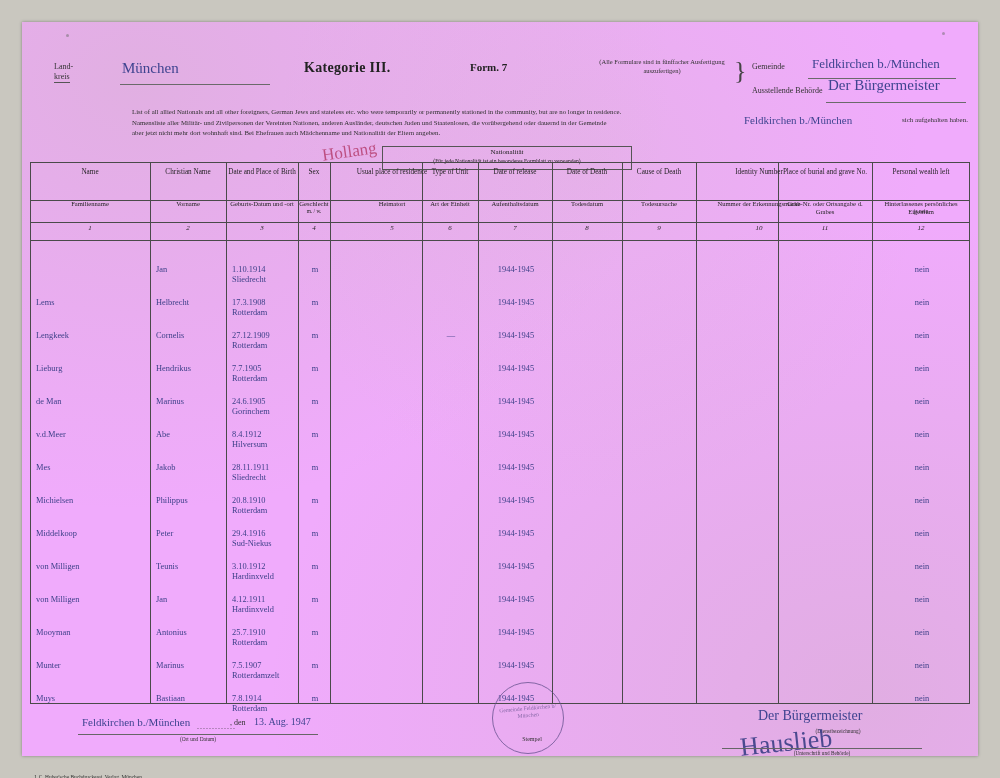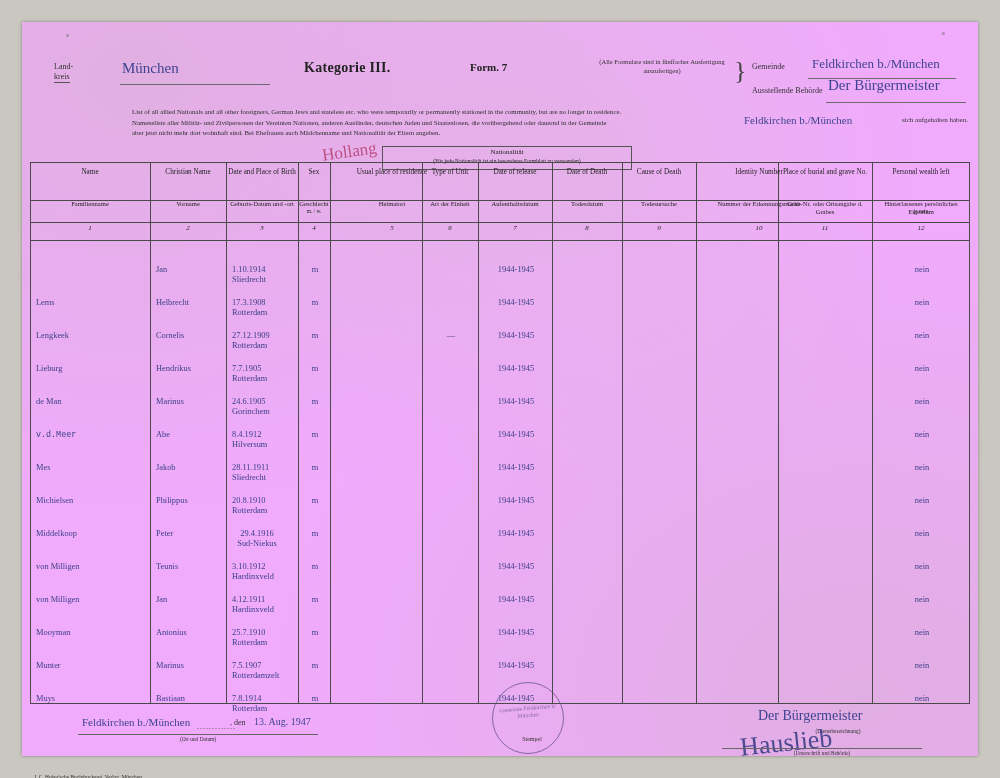--- a/index.html
+++ b/index.html
@@ -273,21 +273,21 @@
           <div class="cell c-center" style="left: 306px; width: 82px;"></div>
           <div class="cell c-center" style="left: 398px; width: 46px;"></div>
           <div class="cell c-center" style="left: 454px; width: 64px;">1944-1945</div>
           <div class="cell c-center" style="left: 528px; width: 60px;"></div>
           <div class="cell c-center" style="left: 598px; width: 64px;"></div>
           <div class="cell c-center" style="left: 672px; width: 72px;"></div>
           <div class="cell c-center" style="left: 754px; width: 84px;"></div>
           <div class="cell c-center" style="left: 848px; width: 88px;">nein</div>
         </div>
         <div class="row" style="top: 263px;">
-          <div class="cell" style="left: 6px; width: 110px; font-family: Liberation Mono, monospace;">v.d.Meer</div>
+          <div class="cell" style="left: 6px; width: 110px;">v.d.Meer</div>
           <div class="cell" style="left: 126px; width: 66px;">Abe</div>
           <div class="cell" style="left: 202px; width: 62px;"><span>8.4.1912</span><span class="l2">Hilversum</span></div>
           <div class="cell c-center" style="left: 274px; width: 22px;">m</div>
           <div class="cell c-center" style="left: 306px; width: 82px;"></div>
           <div class="cell c-center" style="left: 398px; width: 46px;"></div>
           <div class="cell c-center" style="left: 454px; width: 64px;">1944-1945</div>
           <div class="cell c-center" style="left: 528px; width: 60px;"></div>
           <div class="cell c-center" style="left: 598px; width: 64px;"></div>
           <div class="cell c-center" style="left: 672px; width: 72px;"></div>
           <div class="cell c-center" style="left: 754px; width: 84px;"></div>
@@ -317,21 +317,21 @@
           <div class="cell c-center" style="left: 454px; width: 64px;">1944-1945</div>
           <div class="cell c-center" style="left: 528px; width: 60px;"></div>
           <div class="cell c-center" style="left: 598px; width: 64px;"></div>
           <div class="cell c-center" style="left: 672px; width: 72px;"></div>
           <div class="cell c-center" style="left: 754px; width: 84px;"></div>
           <div class="cell c-center" style="left: 848px; width: 88px;">nein</div>
         </div>
         <div class="row" style="top: 362px;">
           <div class="cell" style="left: 6px; width: 110px;">Middelkoop</div>
           <div class="cell" style="left: 126px; width: 66px;">Peter</div>
-          <div class="cell" style="left: 196px; width: 62px; text-align: center;"><span>29.4.1916</span><span class="l2">Sud-Niekus</span></div>
+          <div class="cell" style="left: 202px; width: 62px;"><span>29.4.1916</span><span class="l2">Sud-Niekus</span></div>
           <div class="cell c-center" style="left: 274px; width: 22px;">m</div>
           <div class="cell c-center" style="left: 306px; width: 82px;"></div>
           <div class="cell c-center" style="left: 398px; width: 46px;"></div>
           <div class="cell c-center" style="left: 454px; width: 64px;">1944-1945</div>
           <div class="cell c-center" style="left: 528px; width: 60px;"></div>
           <div class="cell c-center" style="left: 598px; width: 64px;"></div>
           <div class="cell c-center" style="left: 672px; width: 72px;"></div>
           <div class="cell c-center" style="left: 754px; width: 84px;"></div>
           <div class="cell c-center" style="left: 848px; width: 88px;">nein</div>
         </div>

